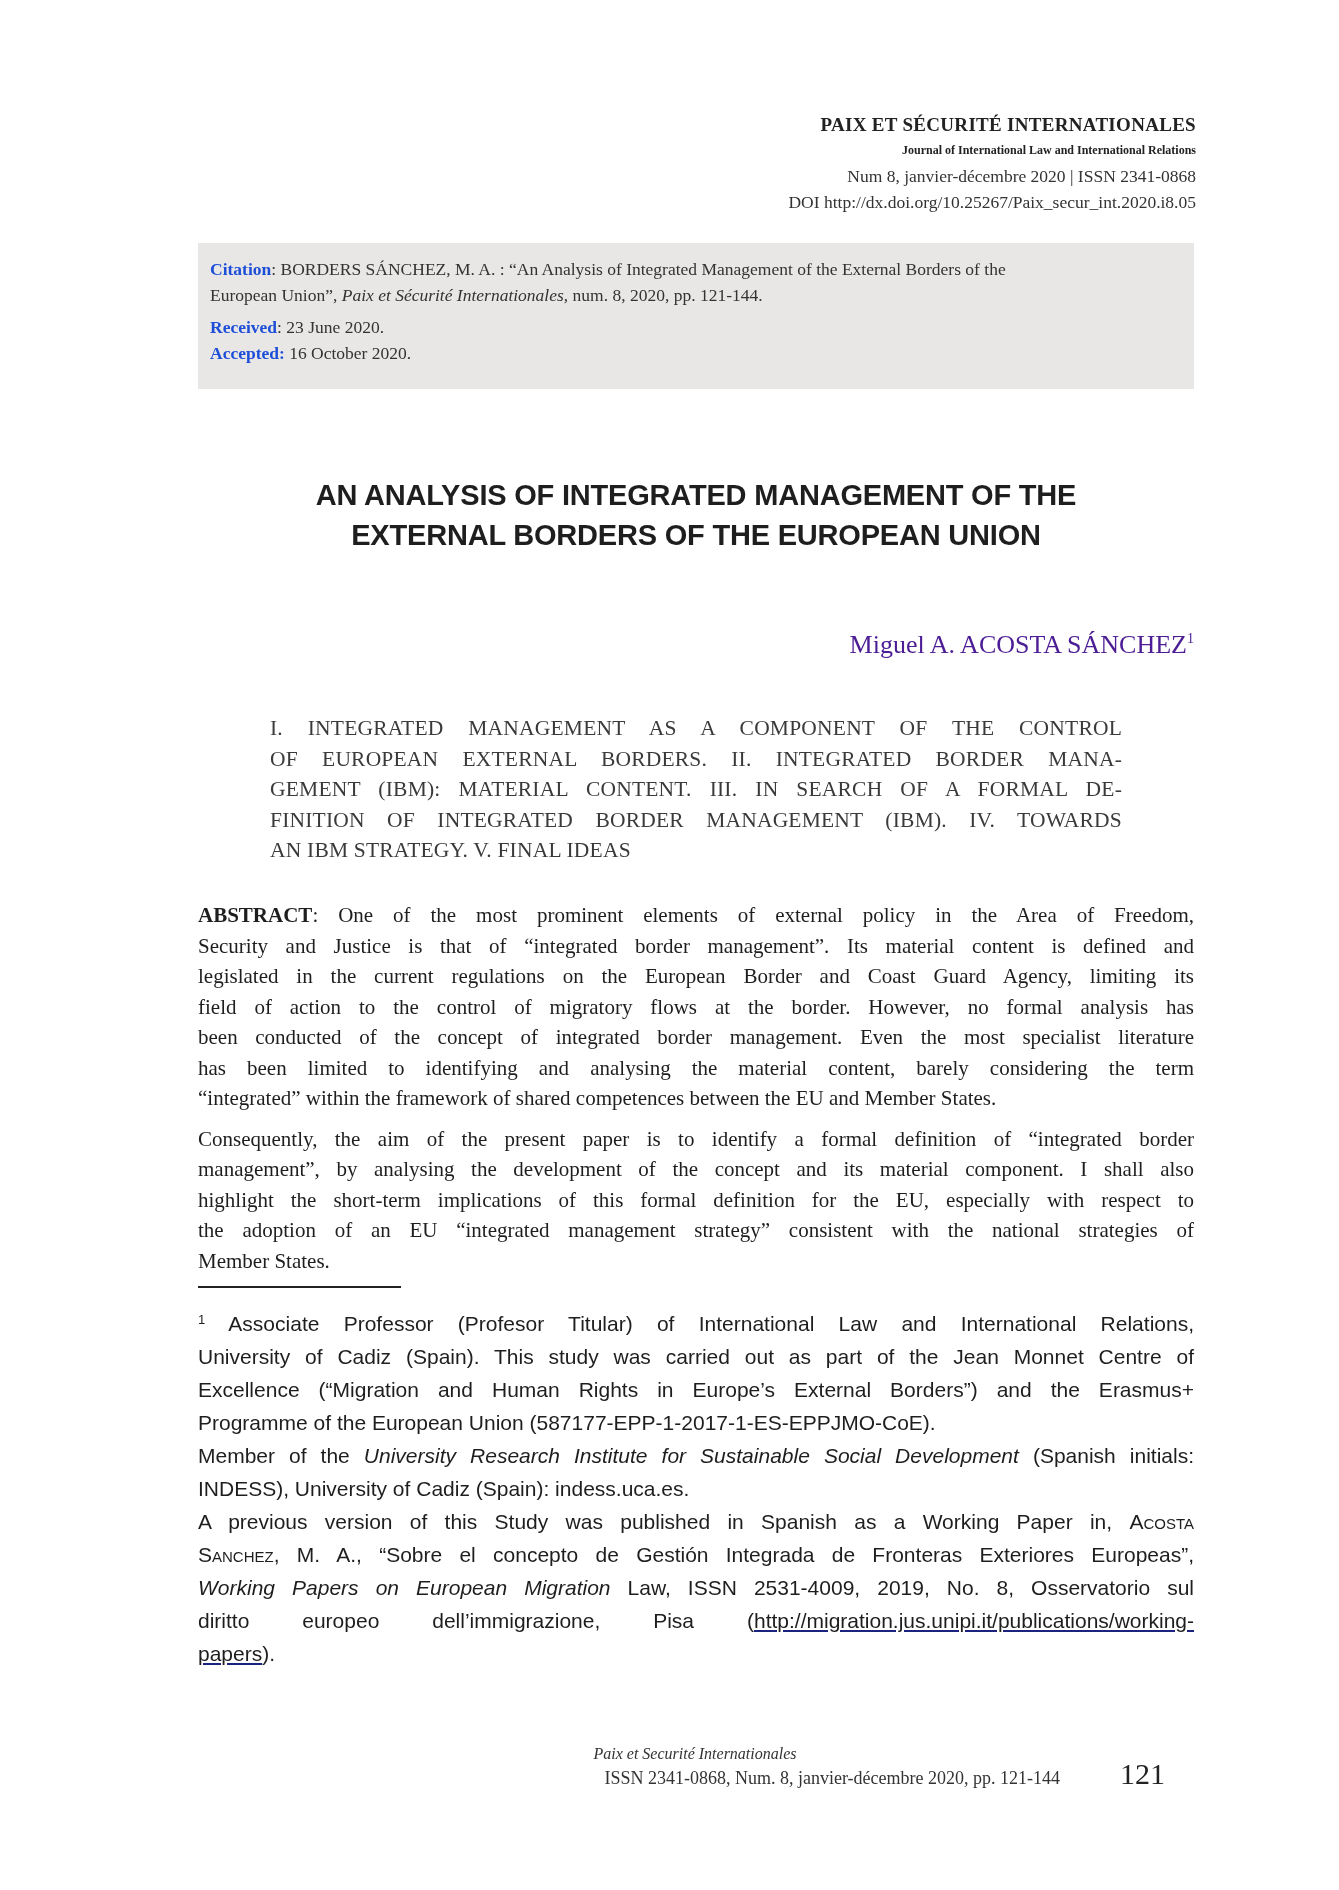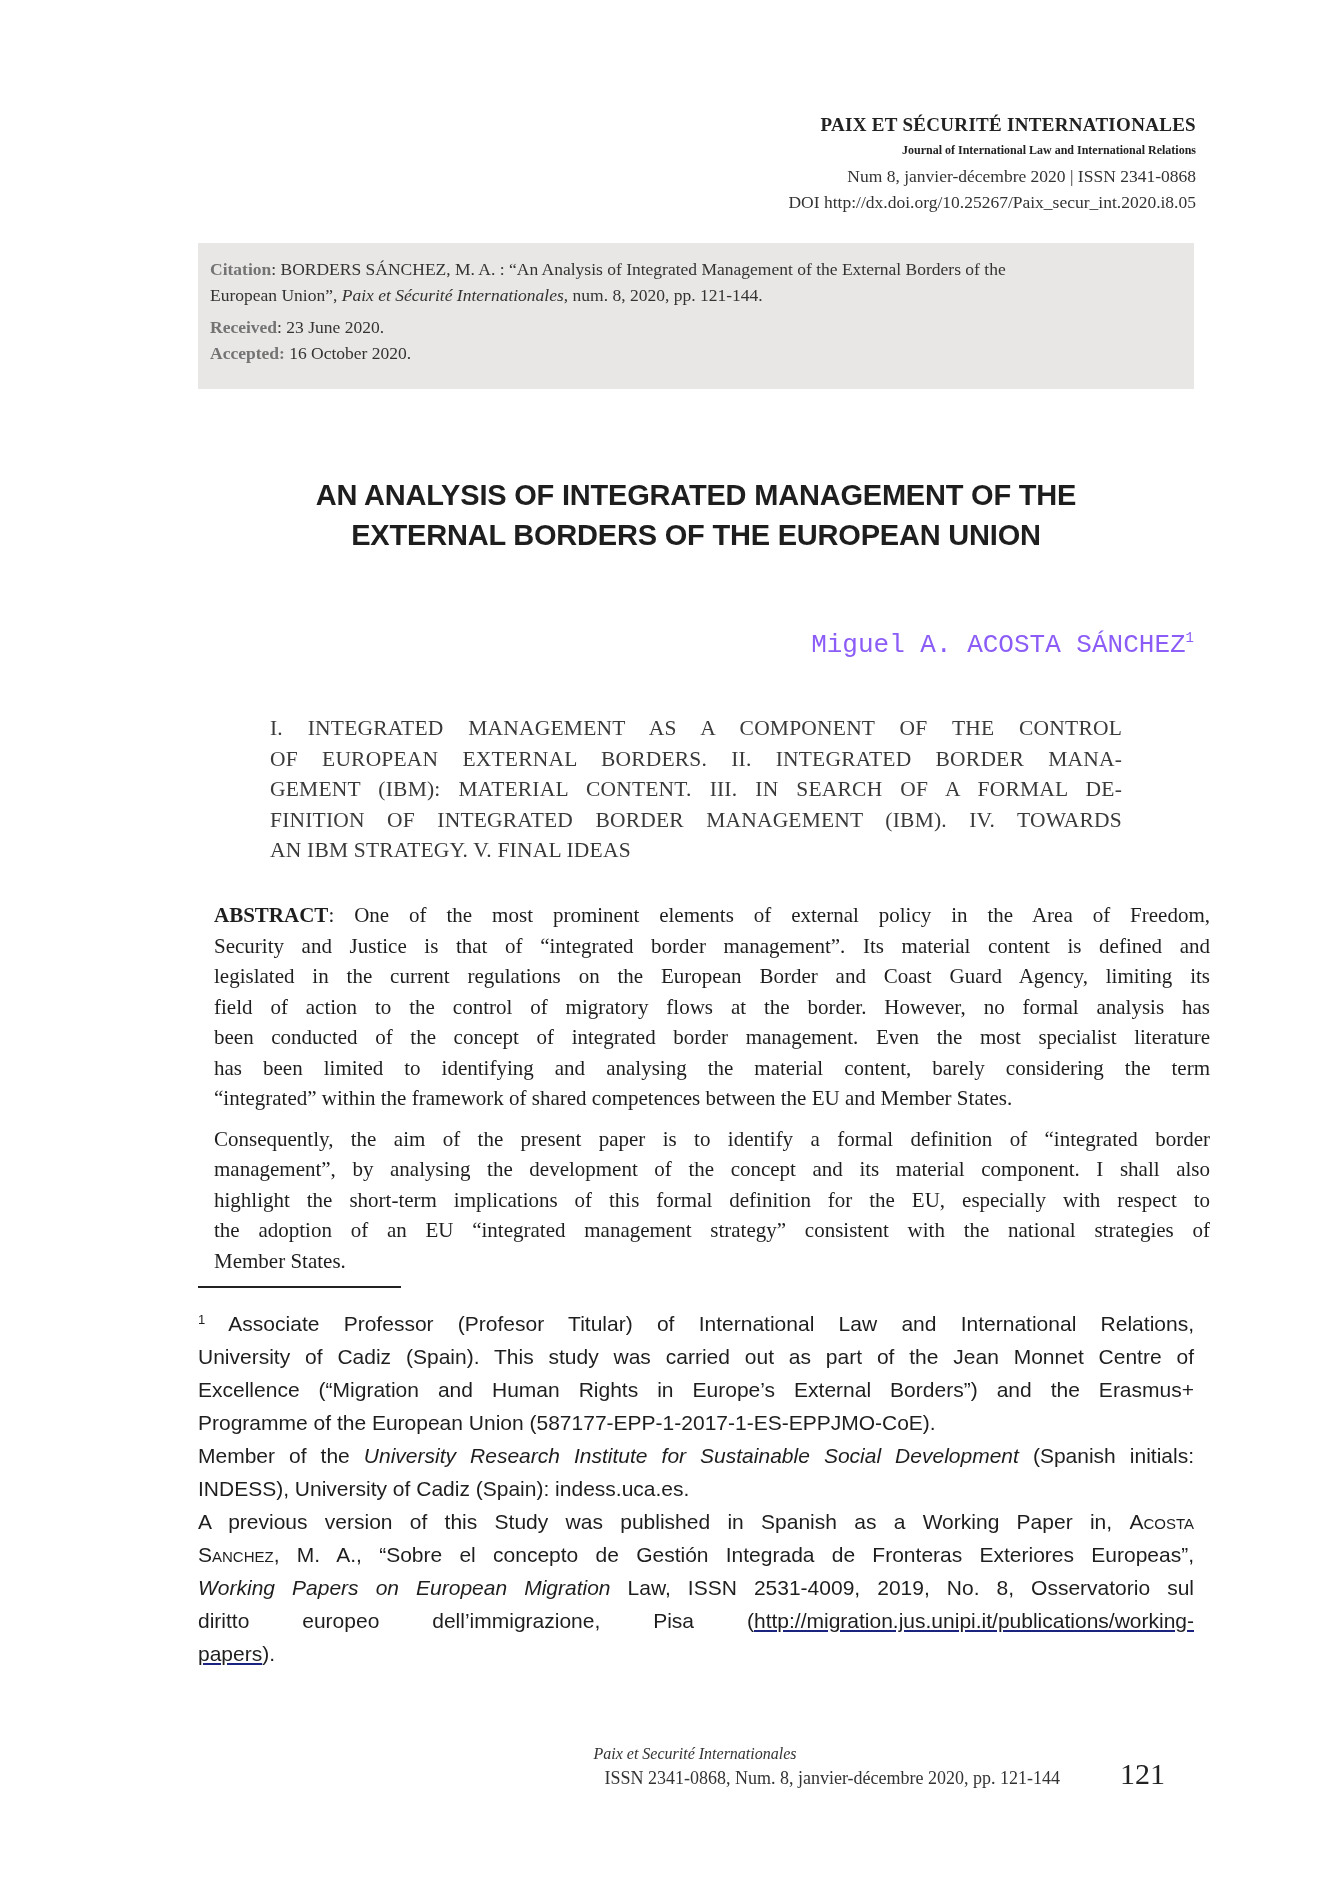--- a/index.html
+++ b/index.html
@@ -5,33 +5,33 @@
   html, body { margin: 0; padding: 0; background: #ffffff; }
   body { width: 1339px; height: 1890px; position: relative; overflow: hidden; color: #1a1a1a; }
 
   .journal-header { position: absolute; right: 143px; top: 112px; text-align: right; font-family: "Liberation Serif", serif; color: #222; }
   .journal-header .jname { font-weight: bold; font-size: 19px; letter-spacing: 0.3px; line-height: 26px; }
   .journal-header .jsub { font-weight: bold; font-size: 12px; line-height: 25px; }
   .journal-header .jmeta { font-size: 17.5px; line-height: 26px; color: #333; }
 
   .citation-box { position: absolute; left: 198px; top: 243px; width: 996px; height: 146px; background: #e9e7e6; box-sizing: border-box; padding: 13px 12px 0 12px; font-family: "Liberation Serif", serif; font-size: 17.5px; color: #333; }
   .citation-box .line { line-height: 26px; }
-  .citation-box b { color: #737373; }
+  .citation-box b { color: #1d4ed8; }
   .citation-box .gap { height: 6px; }
 
   .title { position: absolute; left: 198px; width: 996px; top: 475px; text-align: center; font-family: Liberation Sans, sans-serif; font-weight: bold; font-size: 29px; line-height: 40px; color: #1e1e1e; letter-spacing: -0.2px; }
 
-  .author { position: absolute; right: 145px; top: 630px; font-family: Liberation Mono, monospace; font-size: 26px; color: #8b5cf6; }
+  .author { position: absolute; right: 145px; top: 630px; font-family: Liberation Serif, serif; font-size: 26px; color: #4c1d95; }
   .author sup { font-size: 14px; vertical-align: super; }
 
   .toc { position: absolute; left: 270px; width: 852px; top: 713px; font-family: "Liberation Serif", serif; font-size: 21.5px; line-height: 30.5px; color: #3a3a3a; letter-spacing: 0.2px; text-align: justify; }
   .toc .l { display: block; text-align: justify; text-align-last: justify; white-space: nowrap; }
   .toc .l.last { text-align-last: left; }
 
-  .abstract { position: absolute; left: 198px; width: 996px; top: 900px; font-family: "Liberation Serif", serif; font-size: 21px; line-height: 30.5px; color: #1e1e1e; margin-left: 16px; }
+  .abstract { position: absolute; left: 198px; width: 996px; top: 900px; font-family: "Liberation Serif", serif; font-size: 21px; line-height: 30.5px; color: #1e1e1e; }
   .abstract p { margin: 0; }
   .abstract .l { display: block; text-align: justify; text-align-last: justify; white-space: nowrap; }
   .abstract .l.last { text-align-last: left; }
   .abstract .p2 { margin-top: 10px; }
 
   .fn-rule { position: absolute; left: 198px; top: 1286px; width: 203px; height: 1.5px; background: #222; }
 
   .footnotes { position: absolute; left: 198px; width: 996px; top: 1303px; font-family: Liberation Sans, sans-serif; font-size: 21px; line-height: 33px; color: #1e1e1e; }
   .footnotes .l { display: block; text-align: justify; text-align-last: justify; white-space: nowrap; }
   .footnotes .l.last { text-align-last: left; }

